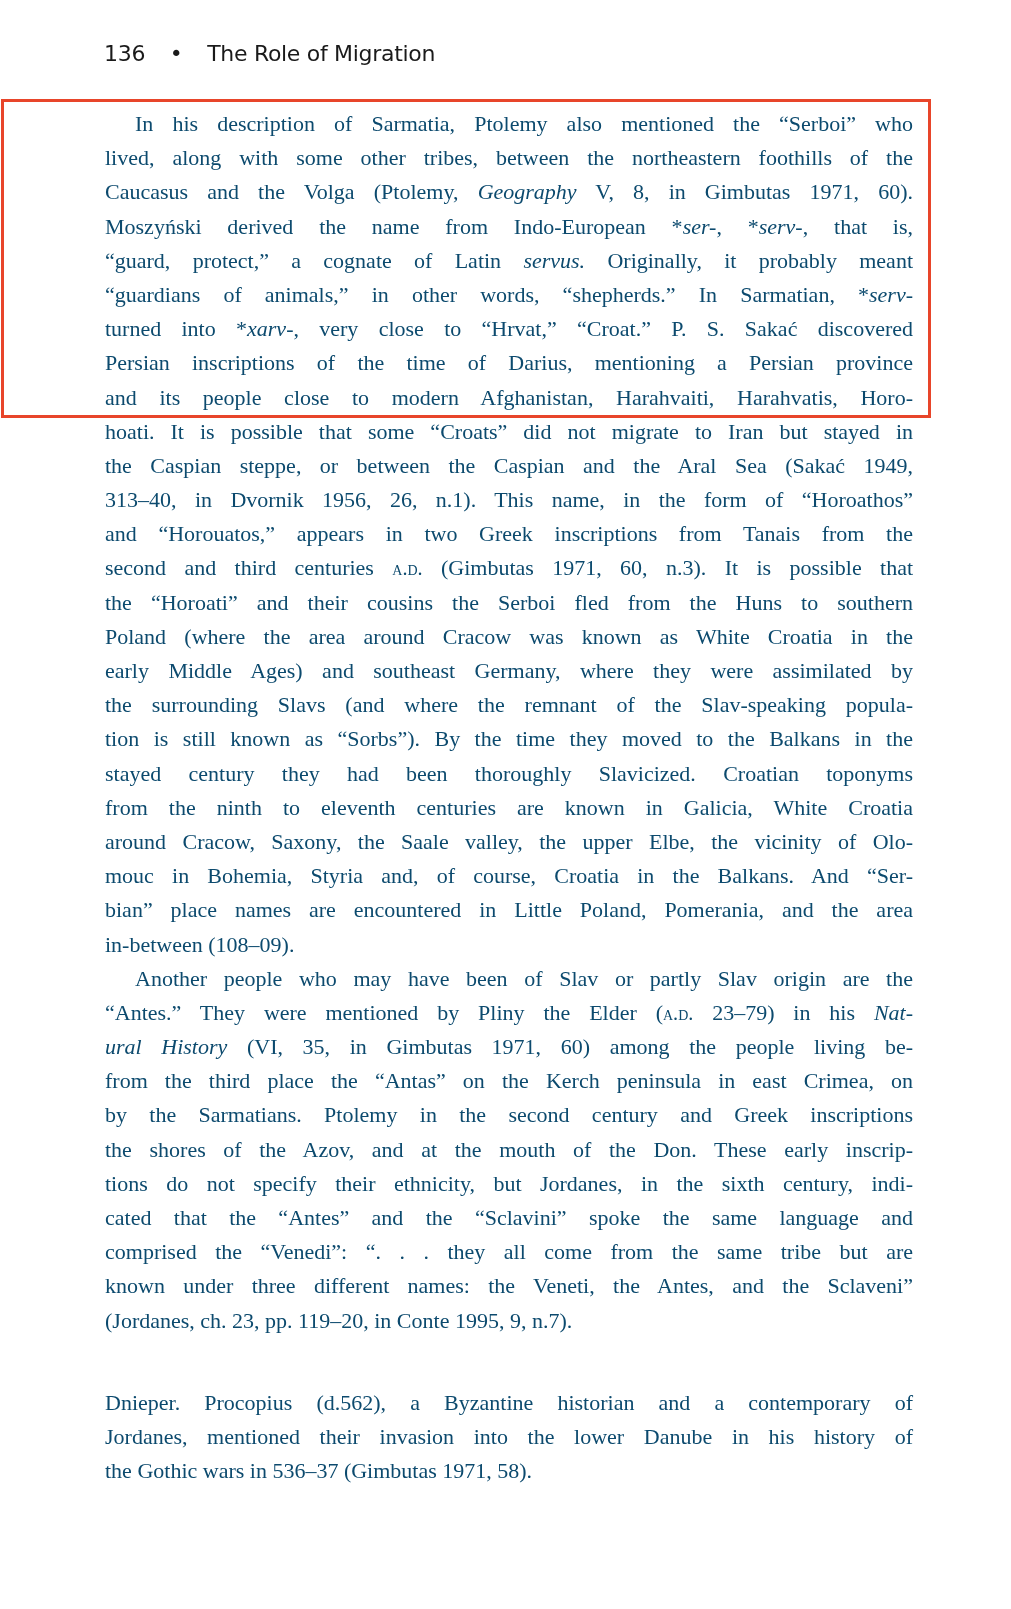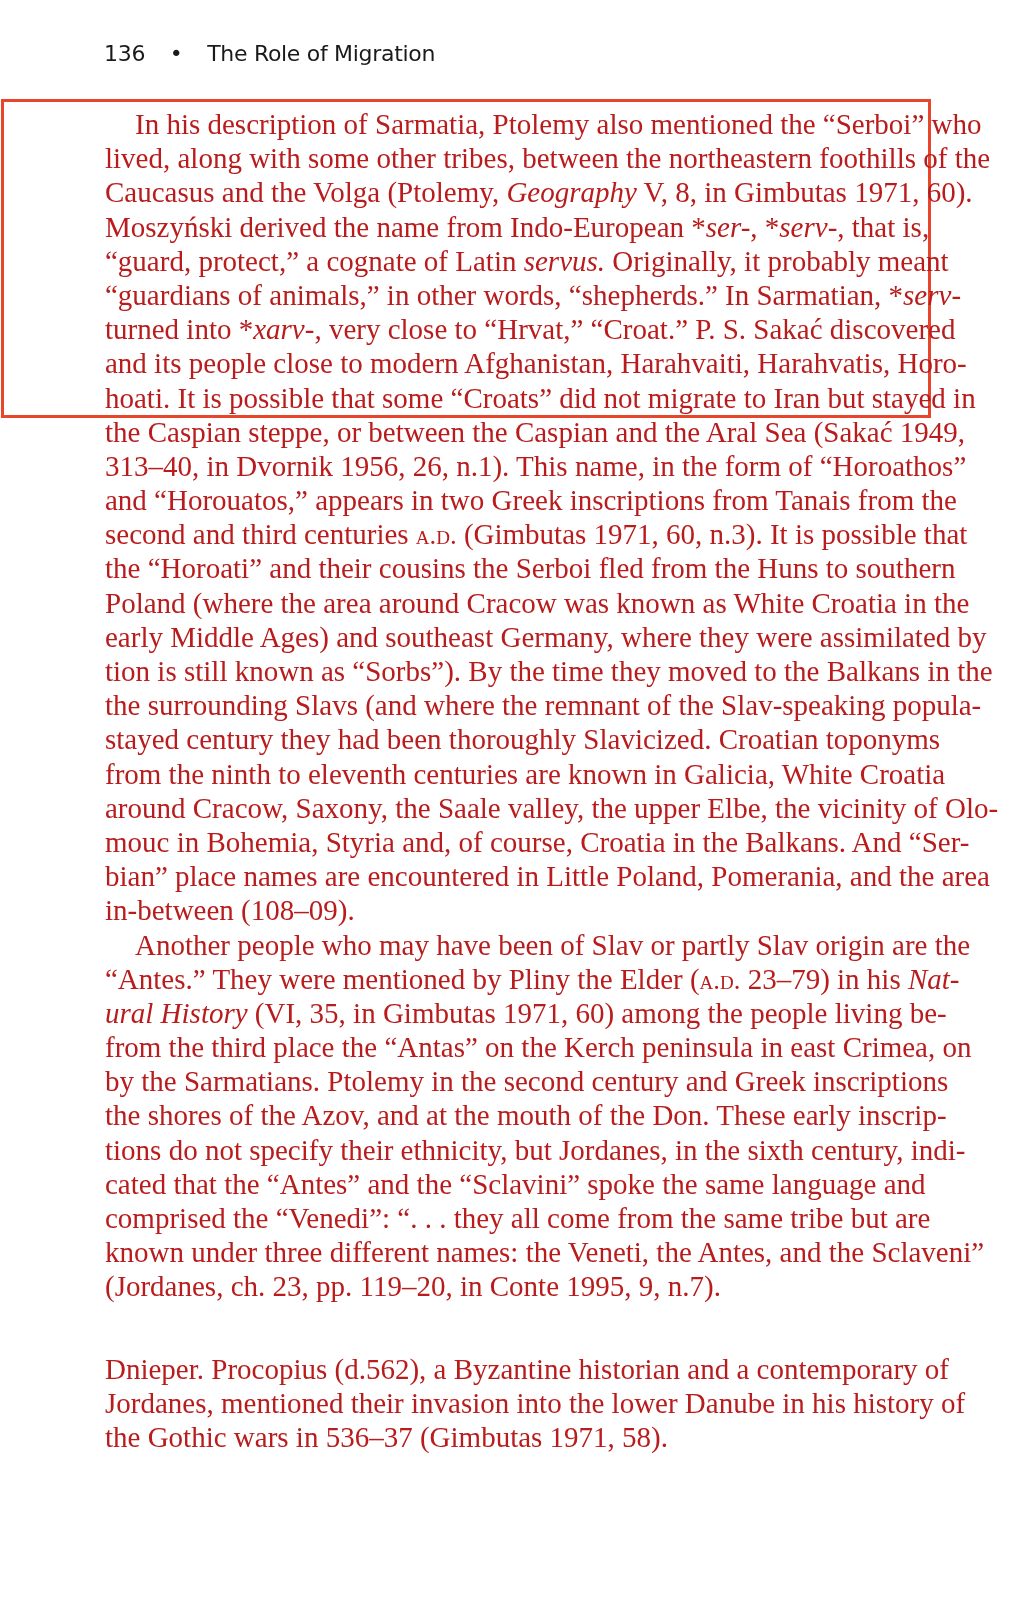--- a/index.html
+++ b/index.html
@@ -11,22 +11,22 @@
     letter-spacing: -0.3px; white-space: nowrap;
   }
   .running-head .folio { margin-right: 18px; }
   .running-head .bullet { margin-right: 18px; }
   .highlight-box {
     position: absolute; left: 1px; top: 84px; width: 924px; height: 313px;
     border: 3px solid #e8452a; box-sizing: content-box; pointer-events: none;
   }
   .body-text {
     position: absolute; left: 105px; top: 92px; width: 808px;
-    font-family: "Liberation Serif", serif; font-size: 29px; line-height: 34.2px;
-    color: #b91c1c;
+    font-family: "Liberation Serif", serif; font-size: 22px; line-height: 34.2px;
+    color: #0c4a6e;
   }
   .line {
     display: block; height: 34.2px; white-space: nowrap;
     text-align: justify; text-align-last: justify;
   }
   .line.last { text-align-last: left; }
   .line.indent { padding-left: 30px; }
   .gap { display: block; height: 48px; }
   em { font-style: italic; }
   .sc { font-variant: small-caps; font-size: 0.92em; }
@@ -45,31 +45,32 @@
 
   <div class="body-text" id="body-text">
       <div>
         <span class="line indent">In his description of Sarmatia, Ptolemy also mentioned the “Serboi” who</span>
         <span class="line">lived, along with some other tribes, between the northeastern foothills of the</span>
         <span class="line">Caucasus and the Volga (Ptolemy, <em>Geography</em> V, 8, in Gimbutas 1971, 60).</span>
         <span class="line">Moszyński derived the name from Indo-European *<em>ser-</em>, *<em>serv-</em>, that is,</span>
         <span class="line">“guard, protect,” a cognate of Latin <em>servus.</em> Originally, it probably meant</span>
         <span class="line">“guardians of animals,” in other words, “shepherds.” In Sarmatian, *<em>serv-</em></span>
         <span class="line">turned into *<em>xarv-</em>, very close to “Hrvat,” “Croat.” P. S. Sakać discovered</span>
+        <span class="line">Persian inscriptions of the time of Darius, mentioning a Persian province</span>
         <span class="line">and its people close to modern Afghanistan, Harahvaiti, Harahvatis, Horo-</span>
         <span class="line">hoati. It is possible that some “Croats” did not migrate to Iran but stayed in</span>
         <span class="line">the Caspian steppe, or between the Caspian and the Aral Sea (Sakać 1949,</span>
         <span class="line">313–40, in Dvornik 1956, 26, n.1). This name, in the form of “Horoathos”</span>
         <span class="line">and “Horouatos,” appears in two Greek inscriptions from Tanais from the</span>
         <span class="line">second and third centuries <span class="sc">a.d.</span> (Gimbutas 1971, 60, n.3). It is possible that</span>
         <span class="line">the “Horoati” and their cousins the Serboi fled from the Huns to southern</span>
         <span class="line">Poland (where the area around Cracow was known as White Croatia in the</span>
         <span class="line">early Middle Ages) and southeast Germany, where they were assimilated by</span>
+        <span class="line">the surrounding Slavs (and where the remnant of the Slav-speaking popula-</span>
         <span class="line">tion is still known as “Sorbs”). By the time they moved to the Balkans in the</span>
-        <span class="line">the surrounding Slavs (and where the remnant of the Slav-speaking popula-</span>
         <span class="line">stayed century they had been thoroughly Slavicized. Croatian toponyms</span>
         <span class="line">from the ninth to eleventh centuries are known in Galicia, White Croatia</span>
         <span class="line">around Cracow, Saxony, the Saale valley, the upper Elbe, the vicinity of Olo-</span>
         <span class="line">mouc in Bohemia, Styria and, of course, Croatia in the Balkans. And “Ser-</span>
         <span class="line">bian” place names are encountered in Little Poland, Pomerania, and the area</span>
         <span class="line last">in-between (108–09).</span>
       </div>
       <div>
         <span class="line indent">Another people who may have been of Slav or partly Slav origin are the</span>
         <span class="line">“Antes.” They were mentioned by Pliny the Elder (<span class="sc">a.d.</span> 23–79) in his <em>Nat-</em></span>

